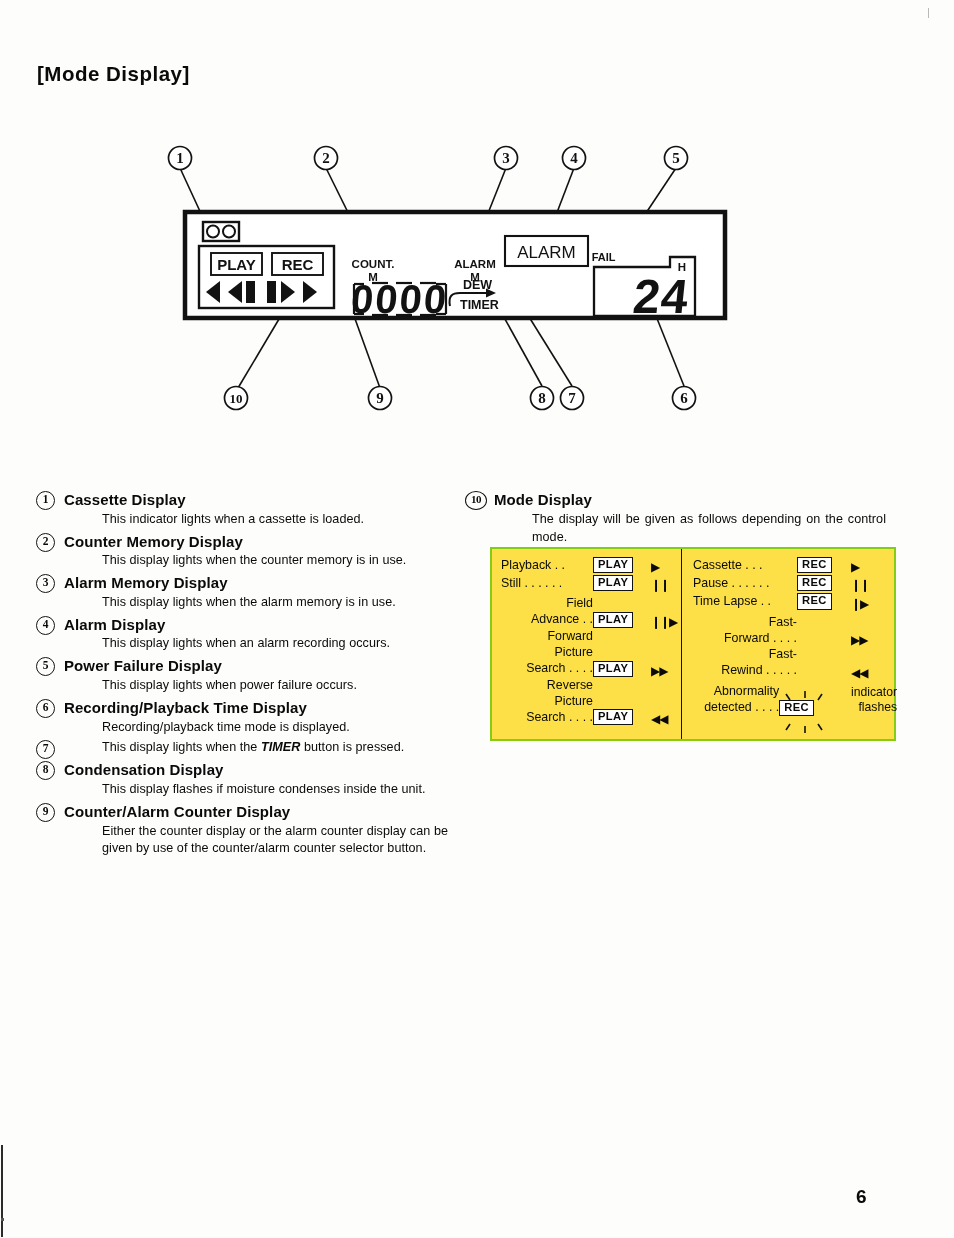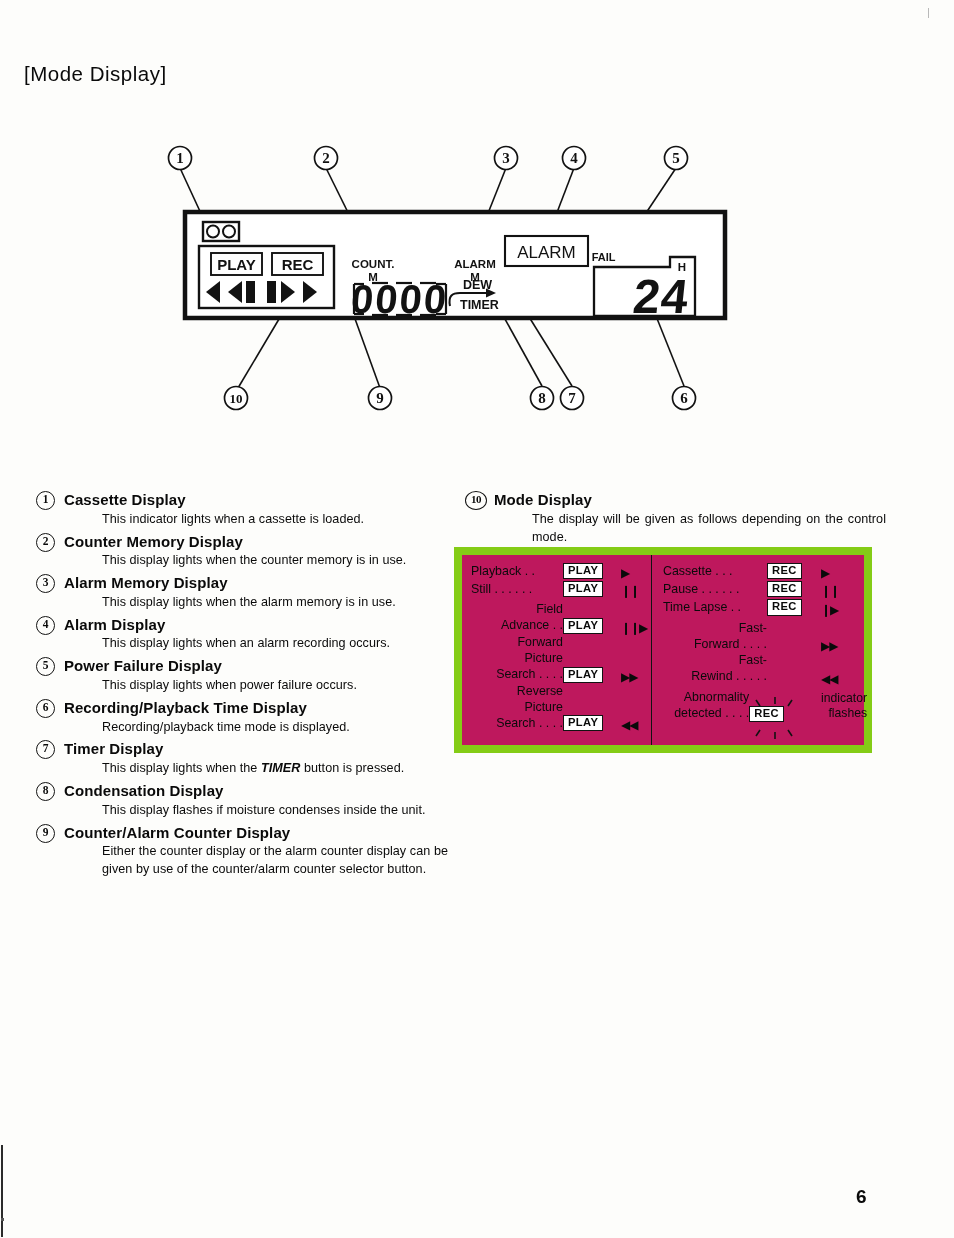--- a/index.html
+++ b/index.html
@@ -27,22 +27,22 @@
     position: absolute; left: 1px; top: 1218px;
     width: 3px; height: 3px; background: #555;
   }
   .scan-tick-tr {
     position: absolute; left: 928px; top: 8px;
     width: 1px; height: 10px; background: #b9b9b9;
   }
 
   
   #section-title {
-    position: absolute; left: 24px; top: 62px;
-    font-size: 20.5px; font-weight: 400;
+    position: absolute; left: 37px; top: 62px;
+    font-size: 20.5px; font-weight: 700;
     letter-spacing: .5px;
   }
 
   
   #diagram {
     position: absolute; left: 150px; top: 136px;
     width: 600px; height: 275px;
   }
   #diagram svg { display:block; }
 
@@ -65,25 +65,25 @@
     line-height: 1.38;
   }
   .item-body {
     font-size: 12.6px; font-weight: 400; line-height: 1.42;
     letter-spacing: .05px; margin-bottom: 3px; margin-left: 38px;
   }
   .item-body em { font-style: italic; font-weight: 700; }
 
   
   #mode-table {
-    position: absolute; left: 454px; top: 547px;
+    position: absolute; left: 490px; top: 547px;
     width: 402px; height: 190px;
-    border: 8px solid #84cc16;
+    border: 2px solid #84cc16;
     display: flex;
-    background: #be185d;
+    background: #fde047;
   }
   .tcol { padding: 7px 0 0 0; position: relative; }
   .tcol-left  { width: 182px; border-right: 1.6px solid #121212; padding-left: 9px;}
   .tcol-right { width: 210px; padding-left: 11px; }
 
   .trow { display: flex; align-items: flex-end; font-size: 12.4px; line-height: 1.32; }
   .trow .lbl { white-space: pre; }
   .trow .lbl-multi { line-height: 1.28; text-align: right; }
   .grp { margin-bottom: 1px; }
   .grp-sep { margin-top: 5px; }
@@ -285,21 +285,20 @@
     </div>
 
     <div class="item">
       <div class="num">6</div>
       <div class="item-title">Recording/Playback Time Display</div>
       <div class="item-body">Recording/playback time mode is displayed.</div>
     </div>
 
     <div class="item">
       <div class="num">7</div>
-      <div class="item-title">Timer Display</div>
       <div class="item-body"><span>This display lights when the </span><em>TIMER</em><span> button is pressed.</span></div>
     </div>
 
     <div class="item">
       <div class="num">8</div>
       <div class="item-title">Condensation Display</div>
       <div class="item-body">This display flashes if moisture condenses inside the unit.</div>
     </div>
 
     <div class="item">

